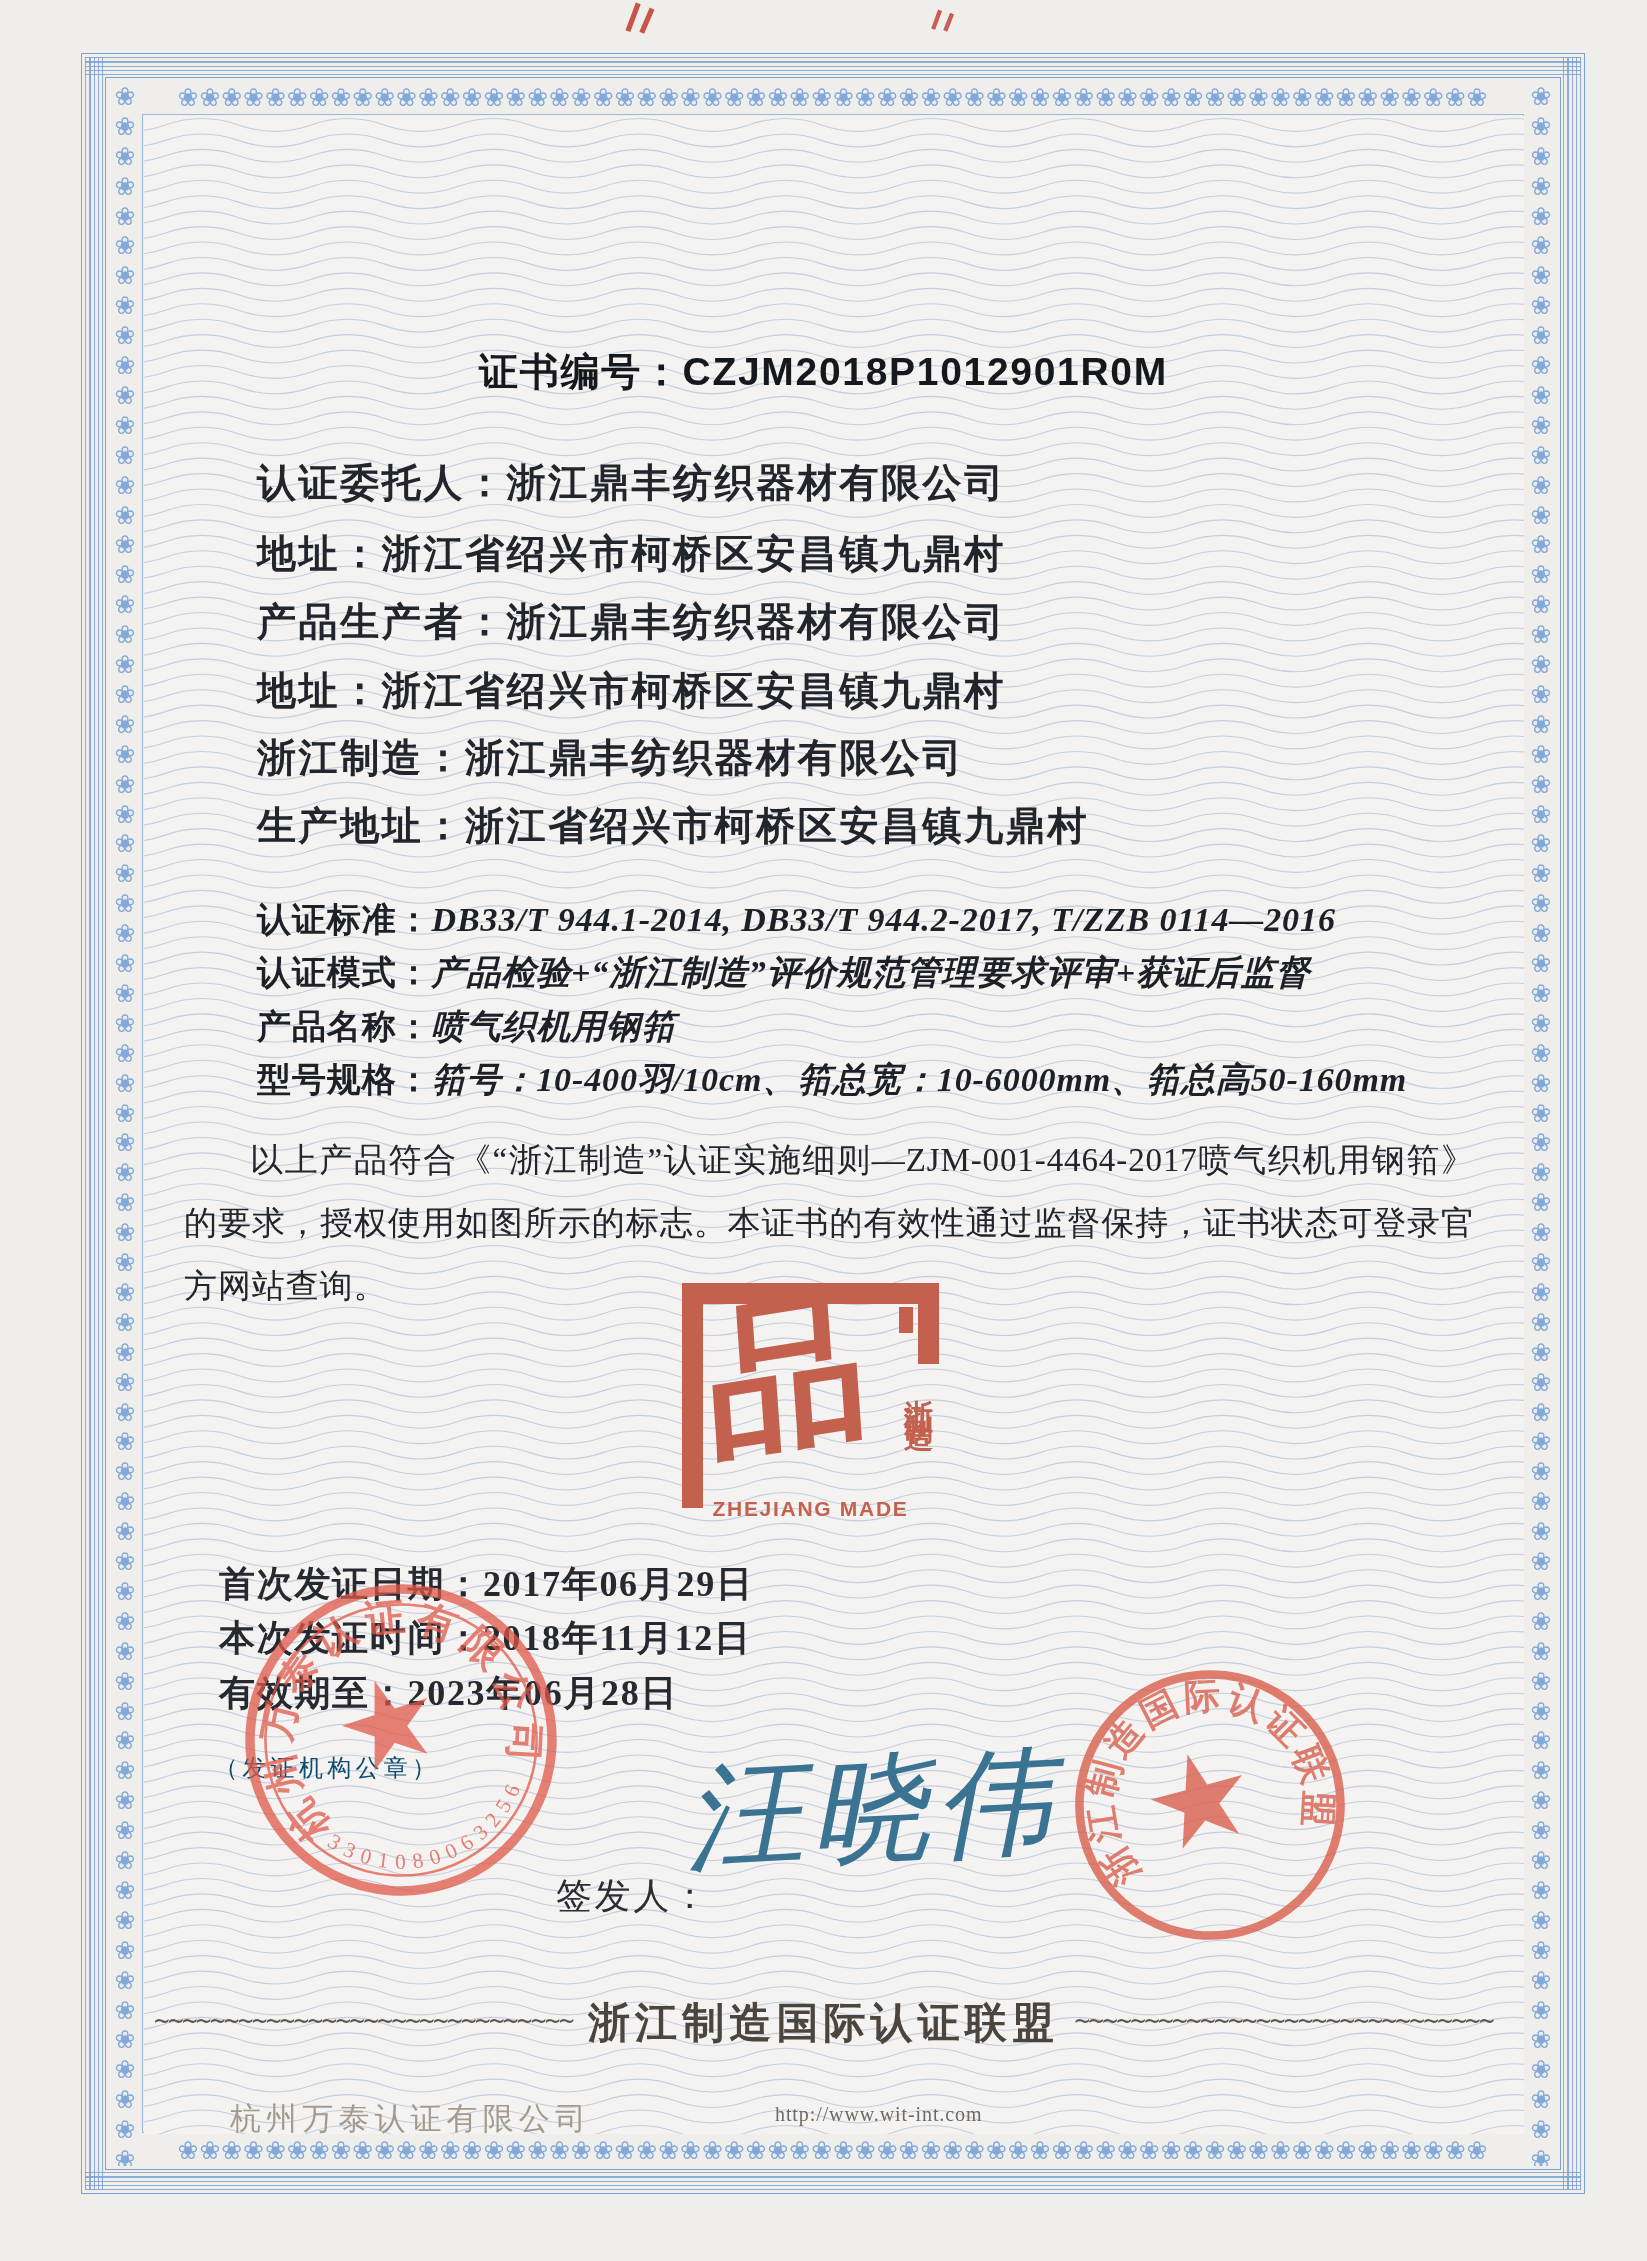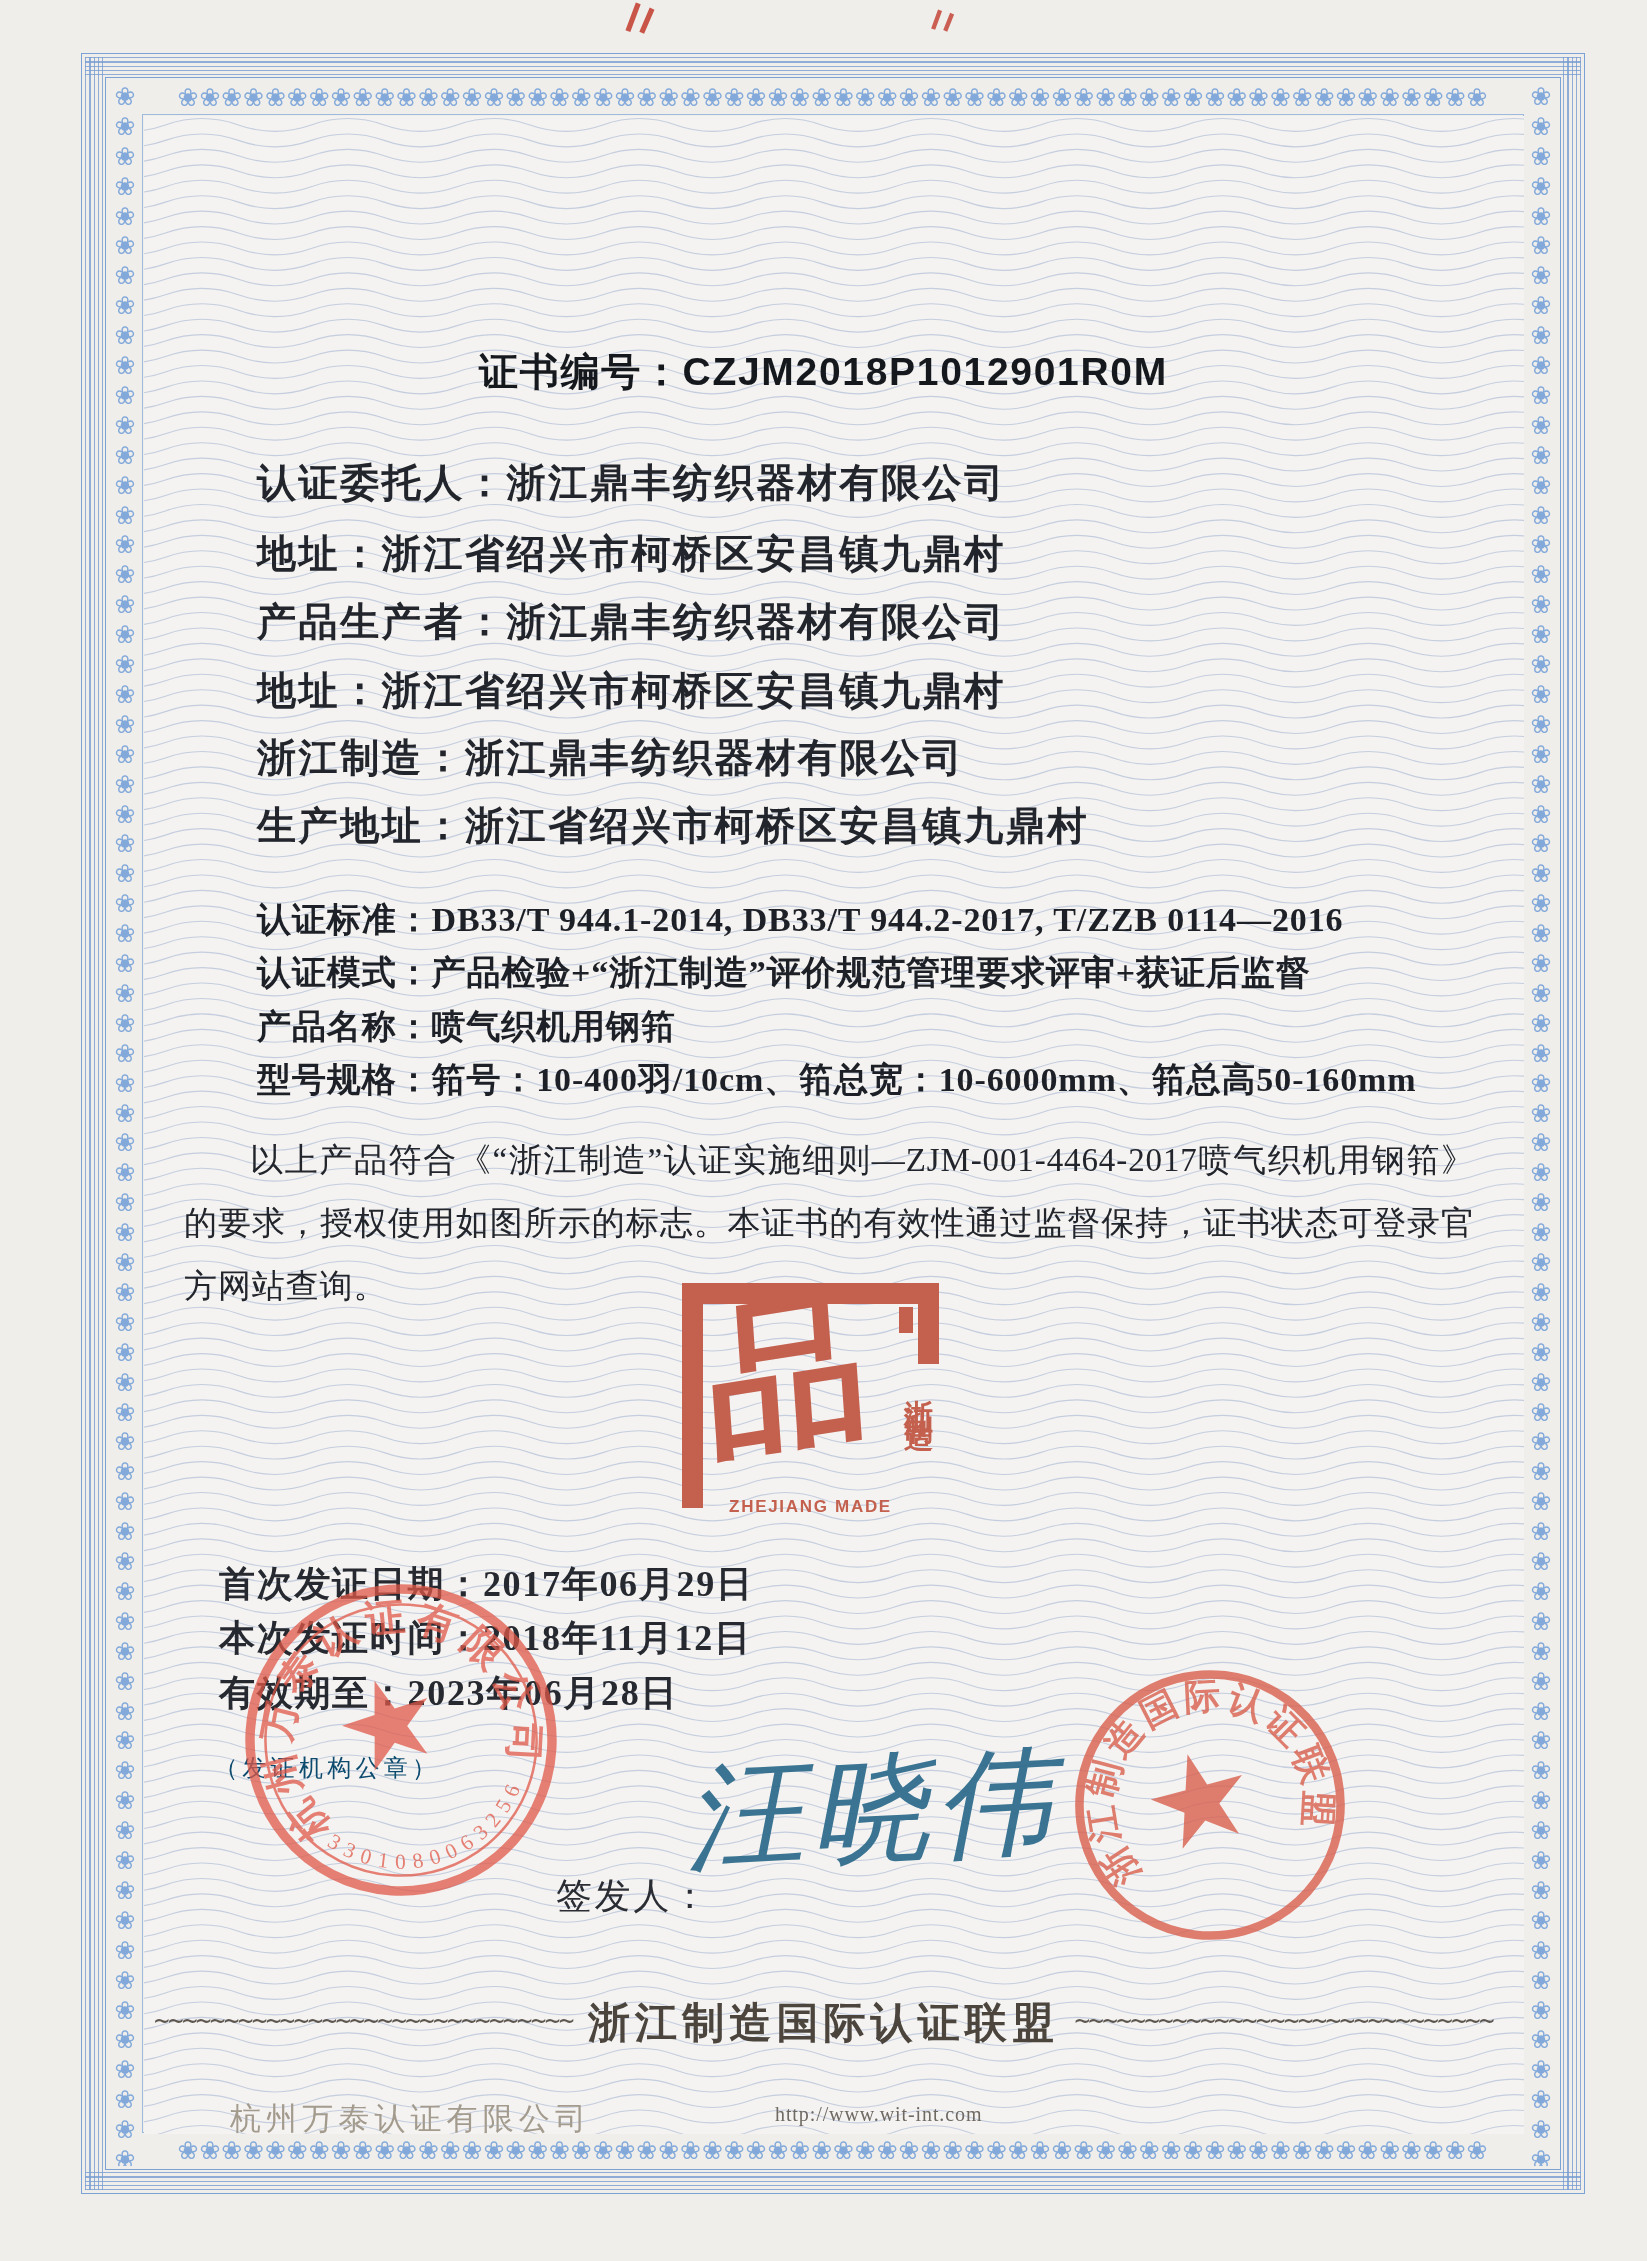--- a/index.html
+++ b/index.html
@@ -26,31 +26,31 @@
   .waves-wrap svg{display:block}
   
   .regmark{position:absolute;}
   
   .title{position:absolute;left:0;right:0;top:161px;text-align:center;font-size:103px;font-weight:bold;
          color:#5e564a;letter-spacing:22px;text-shadow:0.9px 0.9px 0 rgba(94,86,74,.35);}
   .certno{position:absolute;left:0;right:0;top:345px;text-align:center;font-size:39px;font-weight:bold;
           color:#15181d;font-family:"Liberation Sans","DejaVu Sans",sans-serif;letter-spacing:1.7px;}
   .fieldline{position:absolute;left:257px;font-size:39px;color:#22252b;letter-spacing:2.6px;font-weight:bold;}
   .stdline{position:absolute;left:257px;font-size:34px;color:#1d2026;letter-spacing:0.9px;font-weight:600;}
-  .stdline .val{font-weight:600;}
+  .stdline .val{font-weight:600;font-style:italic;}
   .statement{position:absolute;left:184px;top:1129px;width:1291px;font-size:33px;line-height:63px;
              color:#22252b;text-indent:2em;text-align:justify;letter-spacing:0.9px;}
   
   .mark{position:absolute;left:682px;top:1283px;width:257px;height:250px;color:#c4604e;}
   .mark .bar{position:absolute;background:#c4604e;}
   .mark .glyph{position:absolute;left:24px;top:12px;font-size:161px;font-weight:bold;
                transform:rotate(-9deg) skewX(-5deg);line-height:1;}
   .mark .side{position:absolute;right:0px;top:93px;writing-mode:vertical-rl;text-orientation:upright;
               font-size:29px;font-weight:bold;letter-spacing:7.7px;}
-  .mark .caption{position:absolute;left:-5.1px;right:-5.1px;top:214px;text-align:center;font-size:17px;
+  .mark .caption{position:absolute;left:-5.1px;right:-5.1px;top:214px;text-align:center;font-size:21px;
                  font-weight:bold;letter-spacing:1.7px;font-family:"Liberation Sans",sans-serif;}
   .dateline{position:absolute;left:219px;font-size:36px;color:#26292f;letter-spacing:1.7px;font-weight:600;}
   .sealnote{position:absolute;left:214px;top:1752px;font-size:24px;color:#0c4a6e;letter-spacing:4.3px;}
   .issuer{position:absolute;left:556px;top:1844px;font-size:36px;color:#2a2d33;letter-spacing:2.6px;margin-top:28px;}
   .signature{position:absolute;left:685px;top:1731px;font-size:118px;color:#2c6a8a;
              font-style:italic;transform:rotate(-3deg);letter-spacing:6.9px;opacity:.92;
              font-family:"DejaVu Serif",serif;}
   .seal{position:absolute;}
   .alliance-row{position:absolute;left:0;right:0;top:1995px;display:flex;align-items:center;
                 justify-content:center;gap:15.4px;}

